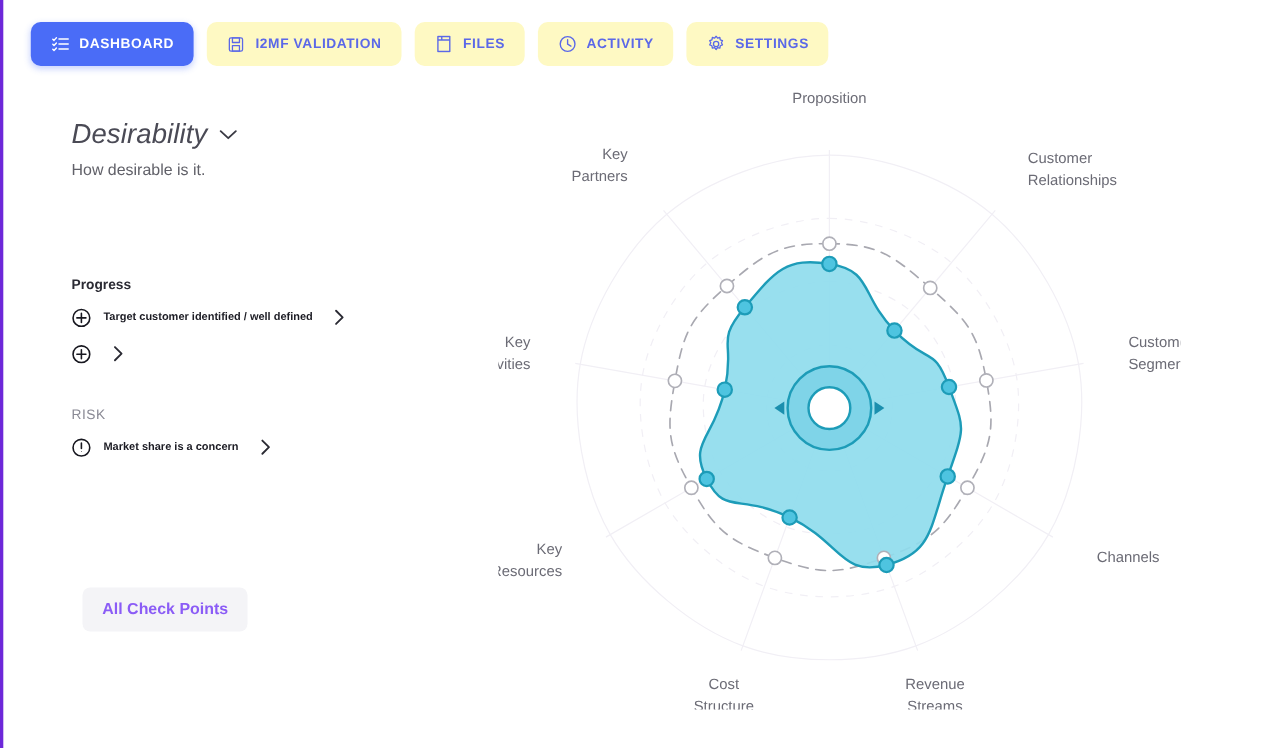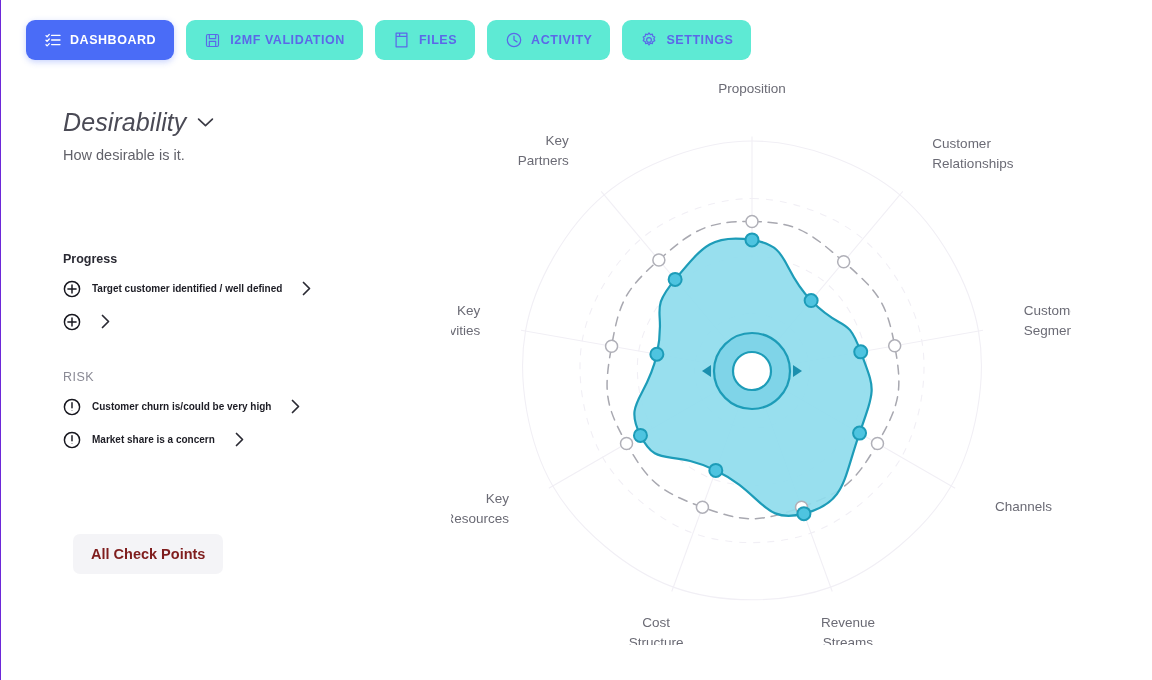--- a/index.html
+++ b/index.html
@@ -6,39 +6,39 @@
   html, body {
     width: 1152px; height: 680px;
     background: #ffffff;
     font-family: "Liberation Sans", sans-serif;
     overflow: hidden;
   }
   #app {
     position: relative;
     width: 992px; height: 680px;
     background: #ffffff;
-    border-left: 1px solid #6d28d9;
+    border-left: 3px solid #6d28d9;
   }
 
   
   .tabbar {
     position: absolute;
     left: 25px; top: 20px;
     display: flex;
     align-items: center;
     gap: 12px;
   }
   .tab {
     display: flex;
     align-items: center;
     gap: 9px;
     height: 40px;
     padding: 0 18px;
     border-radius: 9px;
-    background: #5eead4;
+    background: #fef9c3;
     color: #5b68e8;
     font-size: 12.5px;
     font-weight: bold;
     letter-spacing: 0.55px;
     cursor: pointer;
     white-space: nowrap;
     user-select: none;
   }
   .tab.active {
     background: #4a6cf7;
@@ -102,21 +102,21 @@
     left: 72px; top: 534px;
     height: 40px;
     padding: 0 18px;
     display: flex; align-items: center;
     background: #f4f4f7;
     border: none;
     border-radius: 7px;
     font-family: "Liberation Sans", sans-serif;
     font-size: 14.5px;
     font-weight: bold;
-    color: #7f1d1d;
+    color: #8b5cf6;
     cursor: pointer;
   }
 
   
   .chartwrap { position: absolute; left: 450px; top: 75px; width: 620px; height: 570px; }
   .chartwrap svg { display: block; }
   .axis-label {
     font-family: "Liberation Sans", sans-serif;
     font-size: 13.5px;
     fill: #6b6b75;
@@ -229,35 +229,20 @@
           <svg width="9" height="15" viewBox="0 0 9 15" fill="none" stroke="#2a2a33" stroke-width="1.7" stroke-linecap="round" stroke-linejoin="round">
             <path d="M1.5 1.5l6 6-6 6"></path>
           </svg>
         </span>
       </div>
     </div>
 
     <div class="section-head risk">RISK</div>
     <div class="item-list">
 
-      <div class="check-item">
-        <span class="cicon">
-          <svg width="18" height="18" viewBox="0 0 18 18" fill="none" stroke="#17171f" stroke-width="1.45" stroke-linecap="round">
-            <circle cx="9" cy="9" r="7.6"></circle>
-              <path d="M9 4.7v5"></path>
-              <circle cx="9" cy="12.5" r="0.45" fill="#17171f" stroke="none"></circle>
-          </svg>
-        </span>
-        <span class="clabel">Customer churn is/could be very high</span>
-        <span class="carrow">
-          <svg width="9" height="15" viewBox="0 0 9 15" fill="none" stroke="#2a2a33" stroke-width="1.7" stroke-linecap="round" stroke-linejoin="round">
-            <path d="M1.5 1.5l6 6-6 6"></path>
-          </svg>
-        </span>
-      </div>
 
       <div class="check-item">
         <span class="cicon">
           <svg width="18" height="18" viewBox="0 0 18 18" fill="none" stroke="#17171f" stroke-width="1.45" stroke-linecap="round">
             <circle cx="9" cy="9" r="7.6"></circle>
               <path d="M9 4.7v5"></path>
               <circle cx="9" cy="12.5" r="0.45" fill="#17171f" stroke="none"></circle>
           </svg>
         </span>
         <span class="clabel">Market share is a concern</span>

